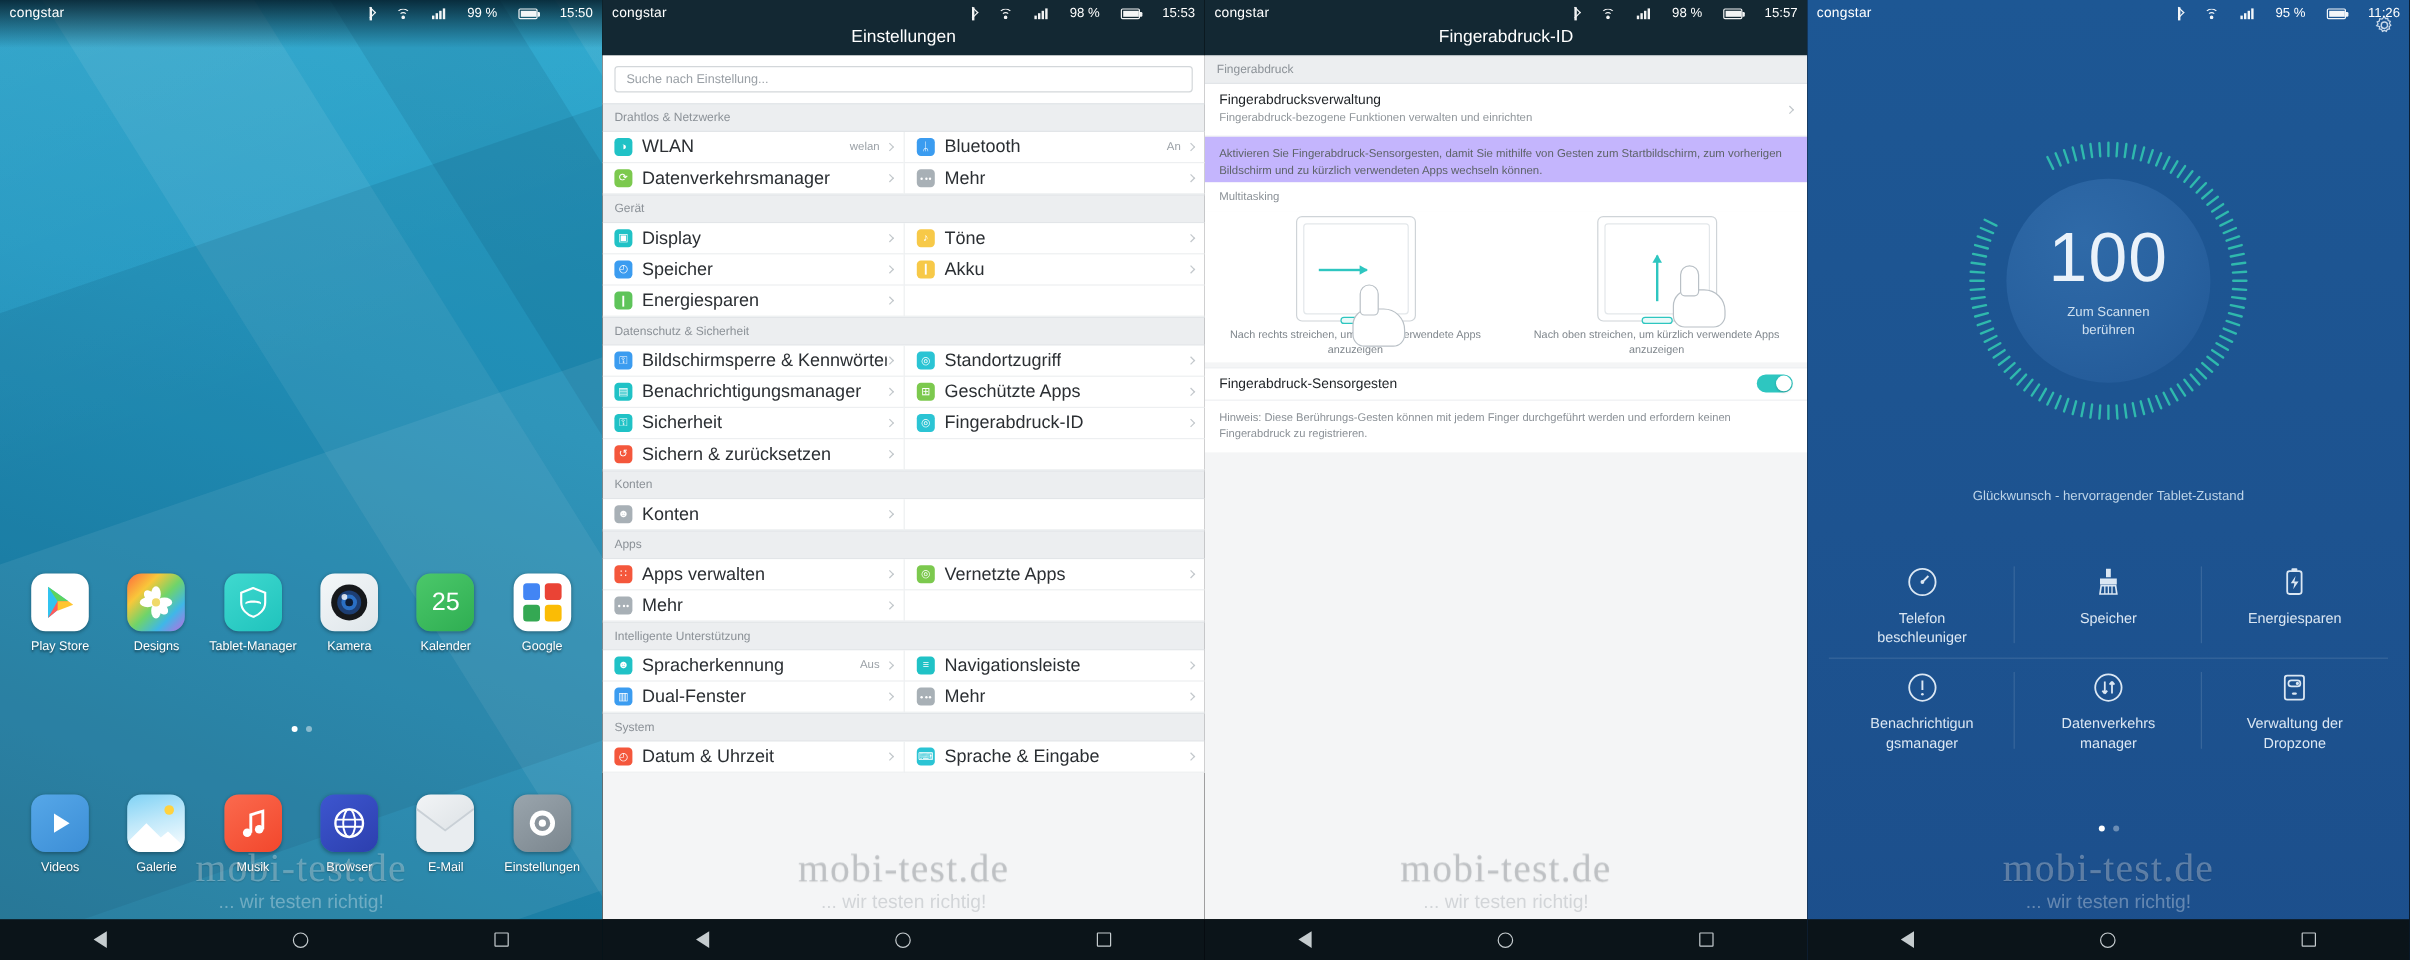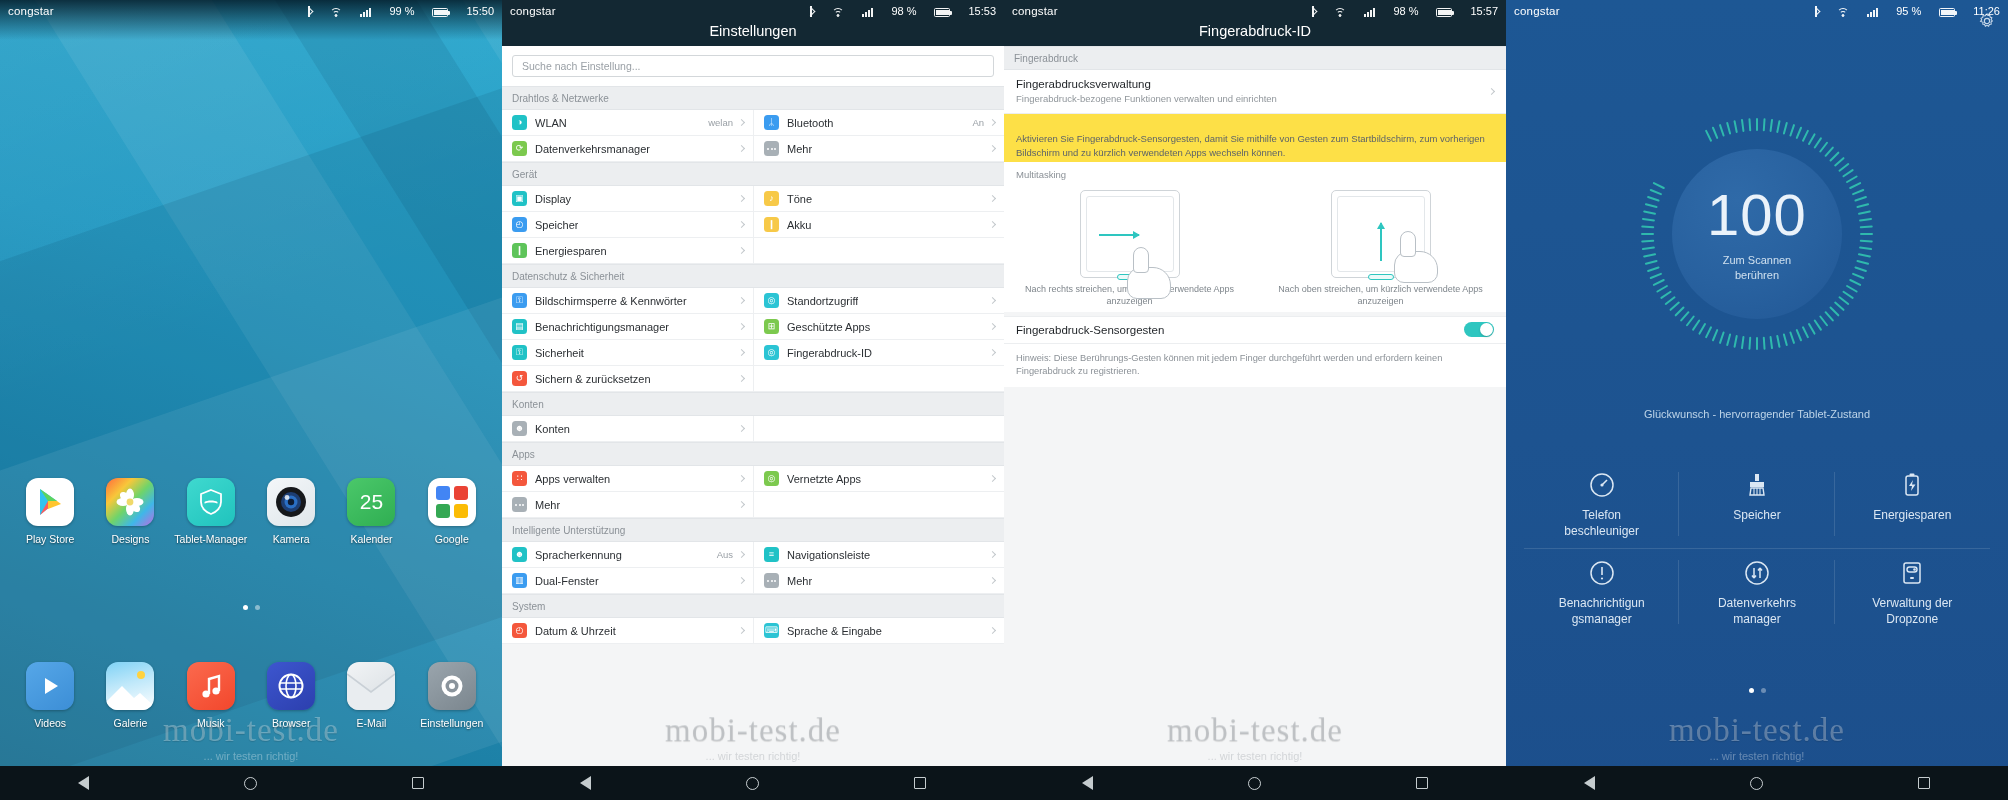--- a/index.html
+++ b/index.html
@@ -11,21 +11,21 @@
   .panel { position:relative; height:800px; overflow:hidden; flex:0 0 auto; }
   .p1 { width:502px; }
   .p2 { width:502px; }
   .p3 { width:502px; }
   .p4 { width:502px; }
 
   
   .statusbar { position:absolute; top:0; left:0; right:0; height:22px; z-index:40;
     display:flex; align-items:center; padding:0 8px; font-size:11px; color:#fff; }
   .sb-carrier { font-size:11.5px; letter-spacing:.2px; }
-  .sb-right { margin-left:auto; display:flex; align-items:flex-end; gap:18px; }
+  .sb-right { margin-left:auto; display:flex; align-items:center; gap:18px; }
   .sb-icn { display:inline-block; opacity:.95; }
   .sb-txt { font-size:11px; }
   .bt-ico { width:7px; height:11px; position:relative; }
   .bt-ico:before { content:""; position:absolute; left:3px; top:0; width:1.5px; height:11px; background:#fff; }
   .bt-ico:after { content:""; position:absolute; left:0px; top:1.5px; width:6px; height:6px;
     border-right:1.5px solid #fff; border-top:1.5px solid #fff; transform:rotate(45deg); }
   .wifi-ico { width:12px; height:10px; position:relative; overflow:hidden;}
   .wifi-ico i { position:absolute; border:1.6px solid #fff; border-bottom-color:transparent;
     border-left-color:transparent; border-right-color:transparent; border-radius:50%; left:50%; transform:translateX(-50%);}
   .wifi-ico i:nth-child(1){ width:12px; height:12px; top:1px;}
@@ -98,41 +98,41 @@
 
   .sec-hd { background:#eceef0; color:#8b9197; font-size:10px; padding:6px 10px 5px 10px;
     border-top:1px solid #e2e5e8; border-bottom:1px solid #e2e5e8; }
   .grid2 { display:flex; flex-wrap:wrap; background:#fff; }
   .cell { width:50%; height:26px; display:flex; align-items:center; padding:0 9px 0 10px;
     border-bottom:1px solid #edeff1; }
   .cell.r { border-left:1px solid #edeff1; }
   .cell.empty { border-bottom:1px solid #edeff1; }
   .cell-ic { width:15px; height:15px; border-radius:3.5px; margin-right:8px; flex:0 0 auto;
     display:flex; align-items:center; justify-content:center; position:relative; }
-  .cell-lb { font-size:11px; color:#2b2f33; white-space:nowrap; overflow:hidden; }
+  .cell-lb { font-size:15px; color:#2b2f33; white-space:nowrap; overflow:hidden; }
   .cell-val { margin-left:auto; font-size:9.5px; color:#9aa0a6; padding-right:6px; }
   .chev { margin-left:auto; width:5px; height:5px; border-right:1px solid #c3c8cc;
     border-top:1px solid #c3c8cc; transform:rotate(45deg); flex:0 0 auto; }
   .cell-val + .chev { margin-left:0; }
 
   
   .i-teal{background:#20c2c6;} .i-blue{background:#3b9cf0;} .i-green{background:#5ec45a;}
   .i-grey{background:#a8b0b6;} .i-yellow{background:#f7c948;}
   .i-red{background:#f4573c;} .i-cyan{background:#2bc4d4;} .i-lgreen{background:#7cc94e;}
   .cell-ic .gl { color:#fff; font-size:9px; line-height:1; }
   .cell-ic .dots { display:flex; gap:1.5px; }
   .cell-ic .dots b { width:2px; height:2px; background:#fff; border-radius:50%; display:block; }
 
   
   .fp-row { background:#fff; padding:8px 12px 9px 12px; display:flex; align-items:center;
     border-bottom:1px solid #eceef0; }
   .fp-row .txts { flex:1 1 auto; }
   .fp-t { font-size:11.5px; color:#1e2226; margin-bottom:3px; }
   .fp-s { font-size:9.5px; color:#9096 9b; color:#90969b; }
-  .fp-desc { background:#fde047; padding:18px 12px 2px 12px; font-size:9.5px; color:#5d6368; line-height:1.45; }
+  .fp-desc { background:#c4b5fd; padding:8px 12px 2px 12px; font-size:9.5px; color:#5d6368; line-height:1.45; }
   .fp-sub { background:#fff; padding:7px 12px 6px 12px; font-size:9.5px; color:#8b9197; }
   .fp-ill { background:#fff; display:flex; padding:4px 0 4px 0; }
   .fp-ill .half { width:50%; display:flex; flex-direction:column; align-items:center; }
   .tab-out { width:100px; height:88px; border:1.4px solid #cfd4d8; border-radius:5px; position:relative; background:#fff;}
   .tab-out .inner { position:absolute; inset:5px; border:1px solid #e3e7ea; border-radius:3px; }
   .arrow-h { position:absolute; left:18px; top:50%; width:40px; height:2px; background:#2ec6c0; }
   .arrow-h:after{ content:""; position:absolute; right:-1px; top:-3px; width:0;height:0;
     border-top:4px solid transparent; border-bottom:4px solid transparent; border-left:7px solid #2ec6c0;}
   .arrow-v { position:absolute; left:50%; bottom:16px; margin-left:-1px; width:2px; height:38px; background:#2ec6c0;}
   .arrow-v:after{ content:""; position:absolute; top:-1px; left:-3px; width:0;height:0;
@@ -175,21 +175,21 @@
   .mgr-sep-v { position:absolute; right:0; top:12px; bottom:12px; width:1px; background:rgba(255,255,255,.12); }
   .mgr-sep-h { position:absolute; left:18px; right:18px; top:548px; height:1px; background:rgba(255,255,255,.12); }
   .mgr-dots { position:absolute; top:688px; left:0; right:0; display:flex; justify-content:center; gap:7px; }
   .mgr-dots i { width:5px; height:5px; border-radius:50%; background:rgba(255,255,255,.35); }
   .mgr-dots i.on { background:#fff; }
 
   
   .wm { position:absolute; left:0; right:0; bottom:38px; text-align:center; z-index:45; pointer-events:none; }
   .wm .big { font-size:33px; color:rgba(255,255,255,.30); letter-spacing:1px;
      text-shadow:0 1px 1px rgba(0,0,0,.12); font-family:"Liberation Serif", serif; }
-  .wm .sm { font-size:11px; color:rgba(255,255,255,.32); margin-top:1px; }
+  .wm .sm { font-size:16px; color:rgba(255,255,255,.32); margin-top:1px; }
   .wm.dark .big { color:rgba(90,100,110,.20); }
   .wm.dark .sm { color:rgba(90,100,110,.22); }
 </style>
 </head>
 <body>
 
 <div class="stage">
 
   <div class="panel p1">
     <div class="home-bg">

